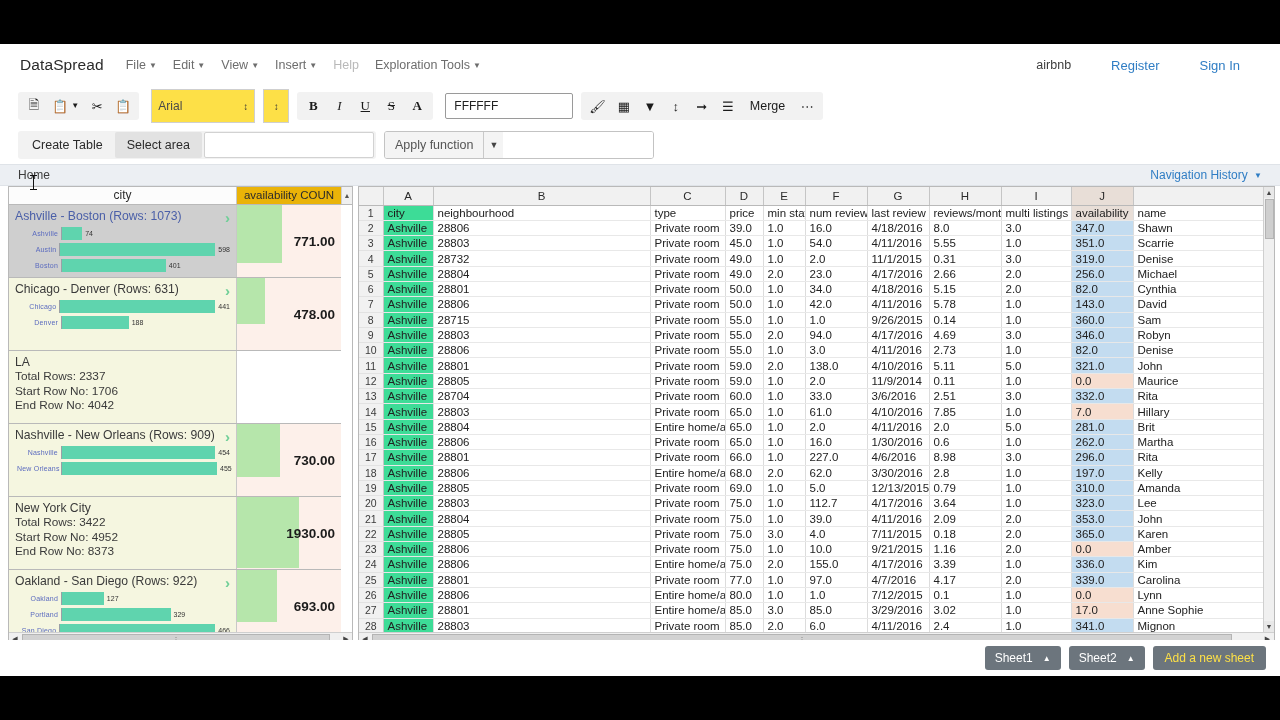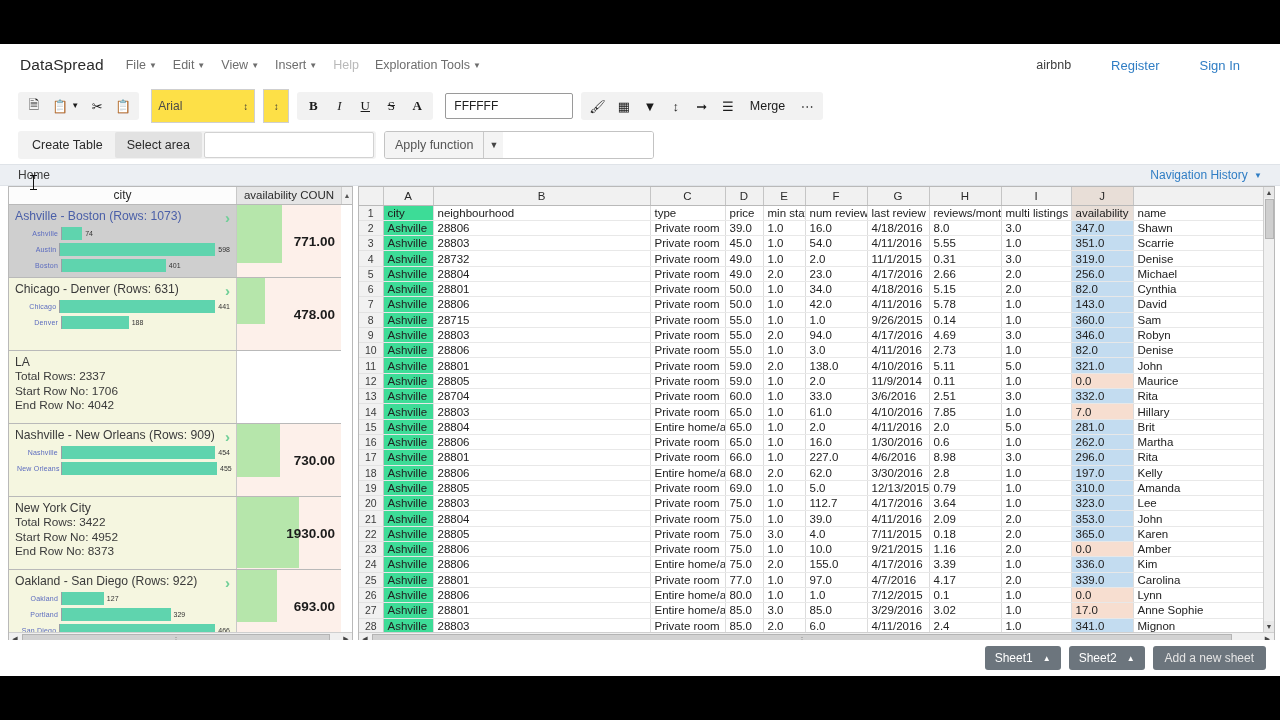--- a/index.html
+++ b/index.html
@@ -117,21 +117,21 @@
     width:345px; border:1px solid #b9b9b9; display:flex; flex-direction:column;
     background:#fff;
   }
   .lp-head { display:flex; height:18px; border-bottom:1px solid #b9b9b9; }
   .lp-h-city {
     flex:1 1 auto; width:228px; text-align:center; font-size:12px; color:#2b2b2b;
     background:#fcfcfc; border-right:1px solid #c8c8c8; line-height:17px;
   }
   .lp-h-avail {
     width:104px; text-align:center; font-size:11.5px; color:#2b2b2b;
-    background:#e5e5e5; line-height:17px; overflow:hidden; white-space:nowrap;
+    background:#eab308; line-height:17px; overflow:hidden; white-space:nowrap;
   }
   .lp-h-sb { width:11px; background:#f0f0f0; border-left:1px solid #cfcfcf;
     font-size:7px; color:#555; text-align:center; line-height:17px; }
   .lp-body { flex:1 1 auto; display:flex; overflow:hidden; position:relative;gap:24px; }
   .lp-rows { width:333px; }
   .grp { display:flex; border-bottom:1px solid #b9b9b9; height:73px; }
   .grp-left {
     width:228px; border-right:1px solid #c8c8c8; background:#f5f6e0;
     position:relative; padding:4px 6px 2px 6px;
   }
@@ -215,21 +215,21 @@
     position:absolute; left:0; bottom:0; width:1280px; height:36px;
     display:flex; align-items:center; justify-content:flex-end;
     padding-right:14px; gap:8px; background:#fff;
   }
   .stab {
     background:#6c757d; color:#fff; font-size:12px; border-radius:3px;
     height:24px; display:flex; align-items:center; padding:0 10px; gap:10px;
   }
   .stab .up { font-size:8px; }
   .addsheet {
-    background:#6c757d; color:#e5e5e5; font-size:12px; border-radius:3px;
+    background:#6c757d; color:#fde047; font-size:12px; border-radius:3px;
     height:24px; display:flex; align-items:center; padding:0 12px;
   }
 </style>
 </head>
 <body>
 
 <div id="app">
 
   <div class="menubar">
     <div class="brand">DataSpread</div>

